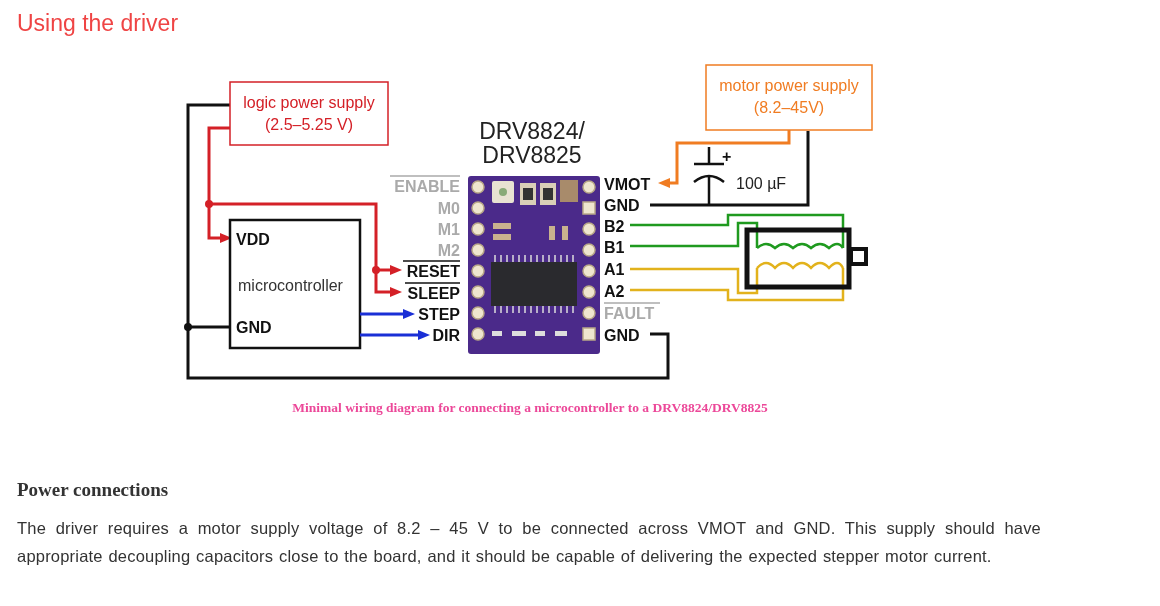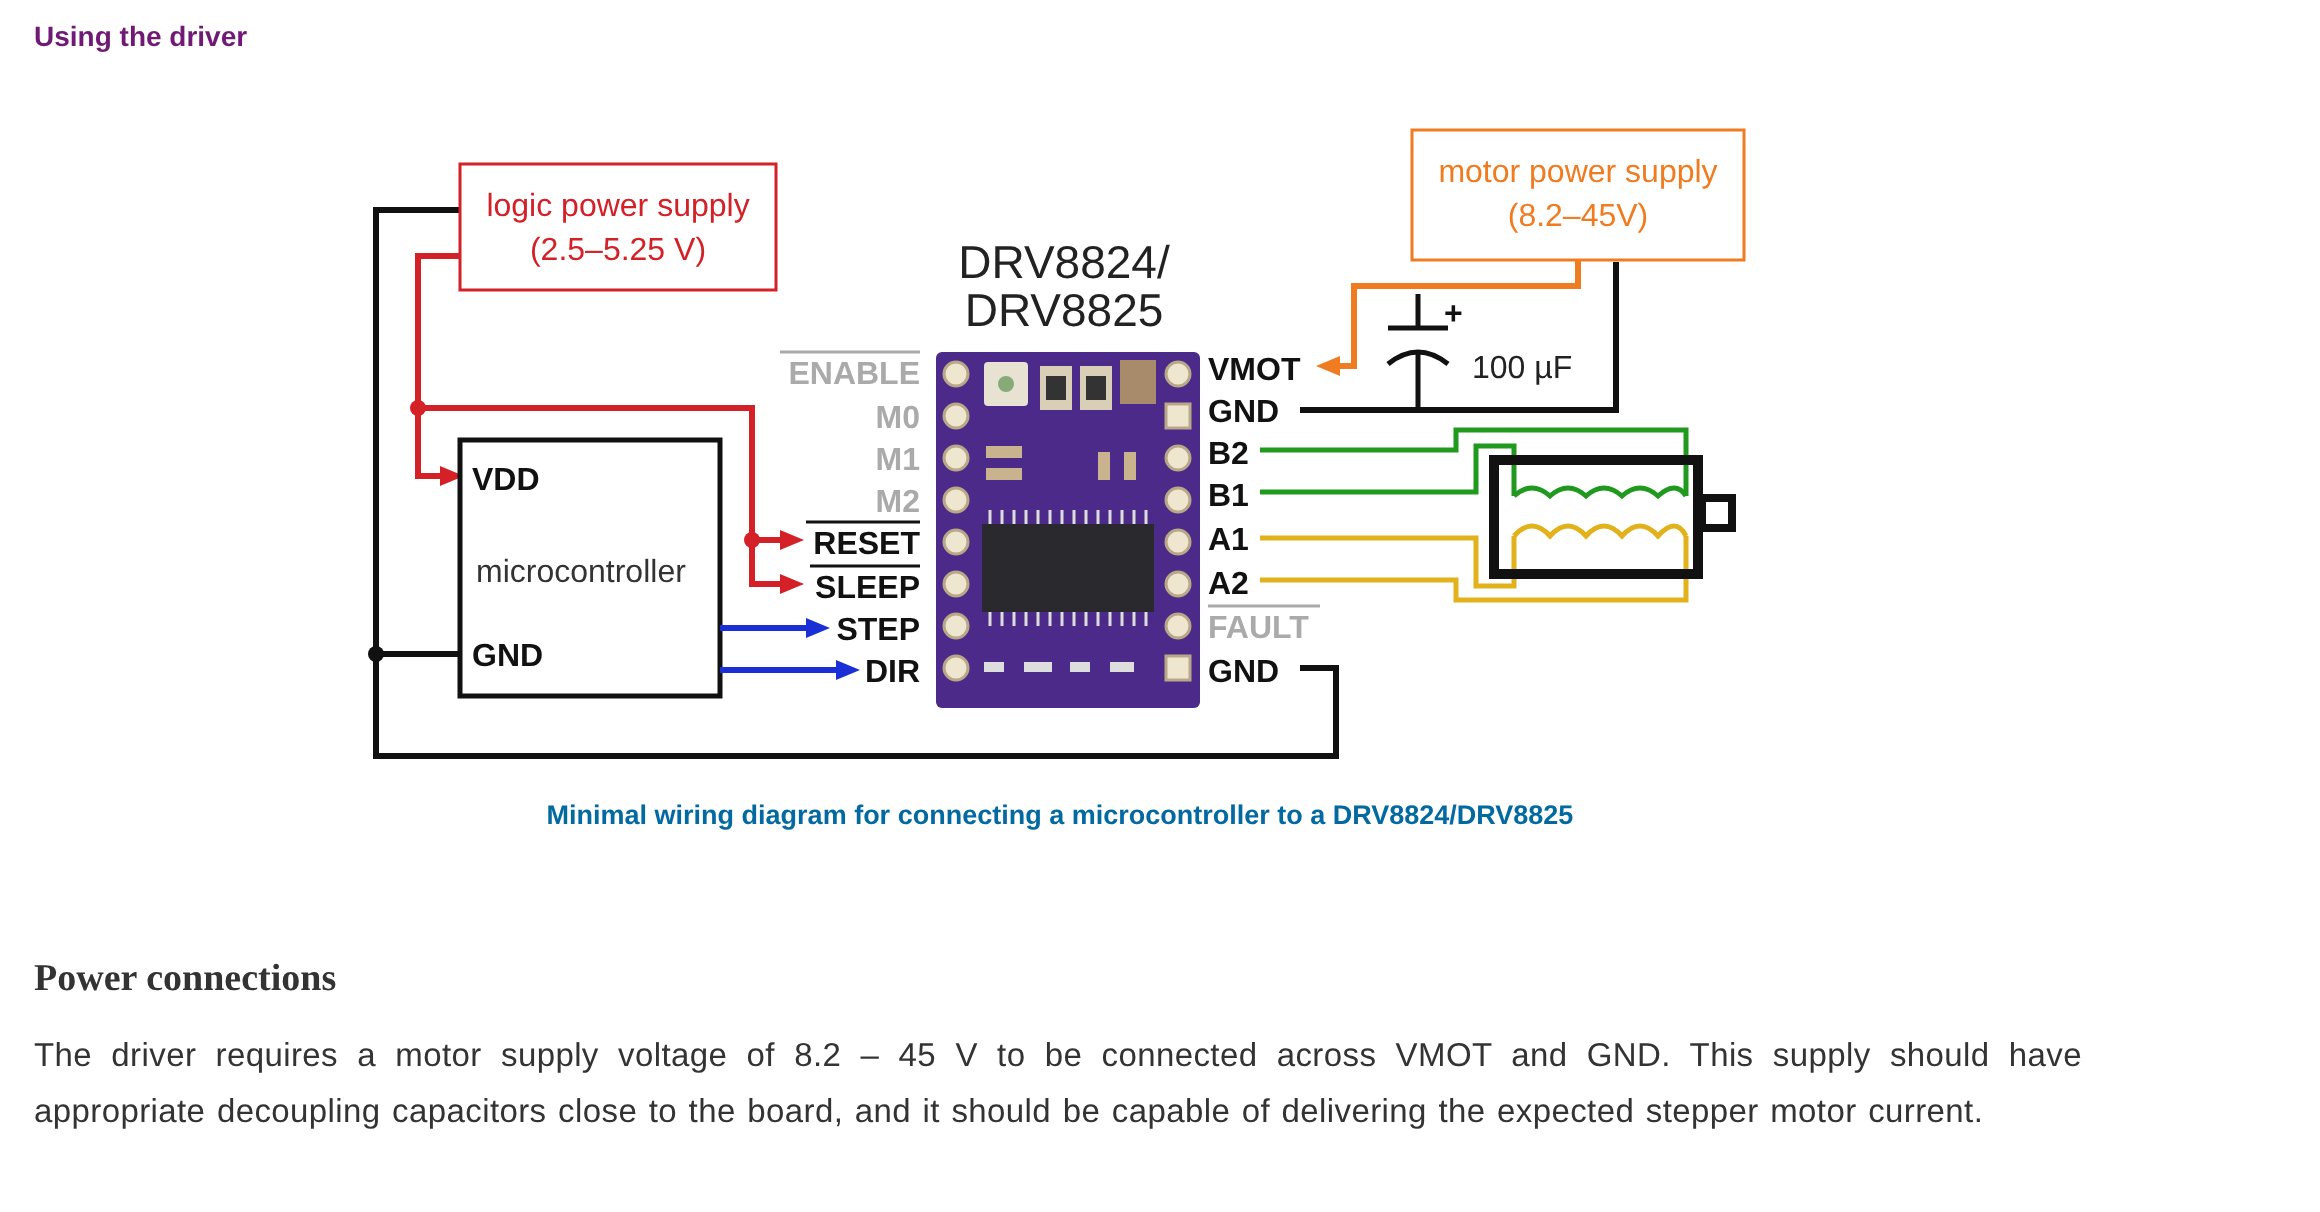--- a/index.html
+++ b/index.html
@@ -1,20 +1,20 @@
 <!DOCTYPE html>
 <html><head>
 <meta charset="utf-8">
 <style>
   html, body { margin: 0; padding: 0; background: #ffffff; }
   body { width: 1160px; height: 606px; position: relative; overflow: hidden; font-family: "Liberation Sans", sans-serif; color: #333; }
-  .h2 { position: absolute; left: 17px; top: 10px; font-size: 14px; font-weight: bold; color: #701a75; margin: 0; }
+  .h2 { position: absolute; left: 17px; top: 10px; font-size: 23px; font-weight: normal; color: #ef4444; margin: 0; }
   .h3 { position: absolute; left: 17px; top: 479px; font-size: 19px; font-weight: bold; color: #333; margin: 0; font-family: Liberation Serif, serif; }
   .diagram { position: absolute; left: 0; top: 0; width: 1160px; height: 400px; }
-  .caption { position: absolute; left: 180px; top: 398px; width: 700px; text-align: center; font-family: Liberation Sans, sans-serif; font-size: 13.5px; font-weight: bold; color: #0369a1; line-height: 19px; }
+  .caption { position: absolute; left: 180px; top: 398px; width: 700px; text-align: center; font-family: Liberation Serif, serif; font-size: 13.5px; font-weight: bold; color: #ec4899; line-height: 19px; }
   .para { position: absolute; left: 17px; top: 515px; width: 1024px; font-size: 16.5px; line-height: 27.5px; color: #333; text-align: justify; letter-spacing: 0.2px; word-spacing: 1px; }
   svg text { font-family: "Liberation Sans", sans-serif; }
   .pin { font-weight: bold; font-size: 16px; fill: #111; }
   .pin-gray { font-weight: bold; font-size: 16px; fill: #aaa; }
 </style>
 </head>
 <body>
 
 <h2 class="h2">Using the driver</h2>
 

